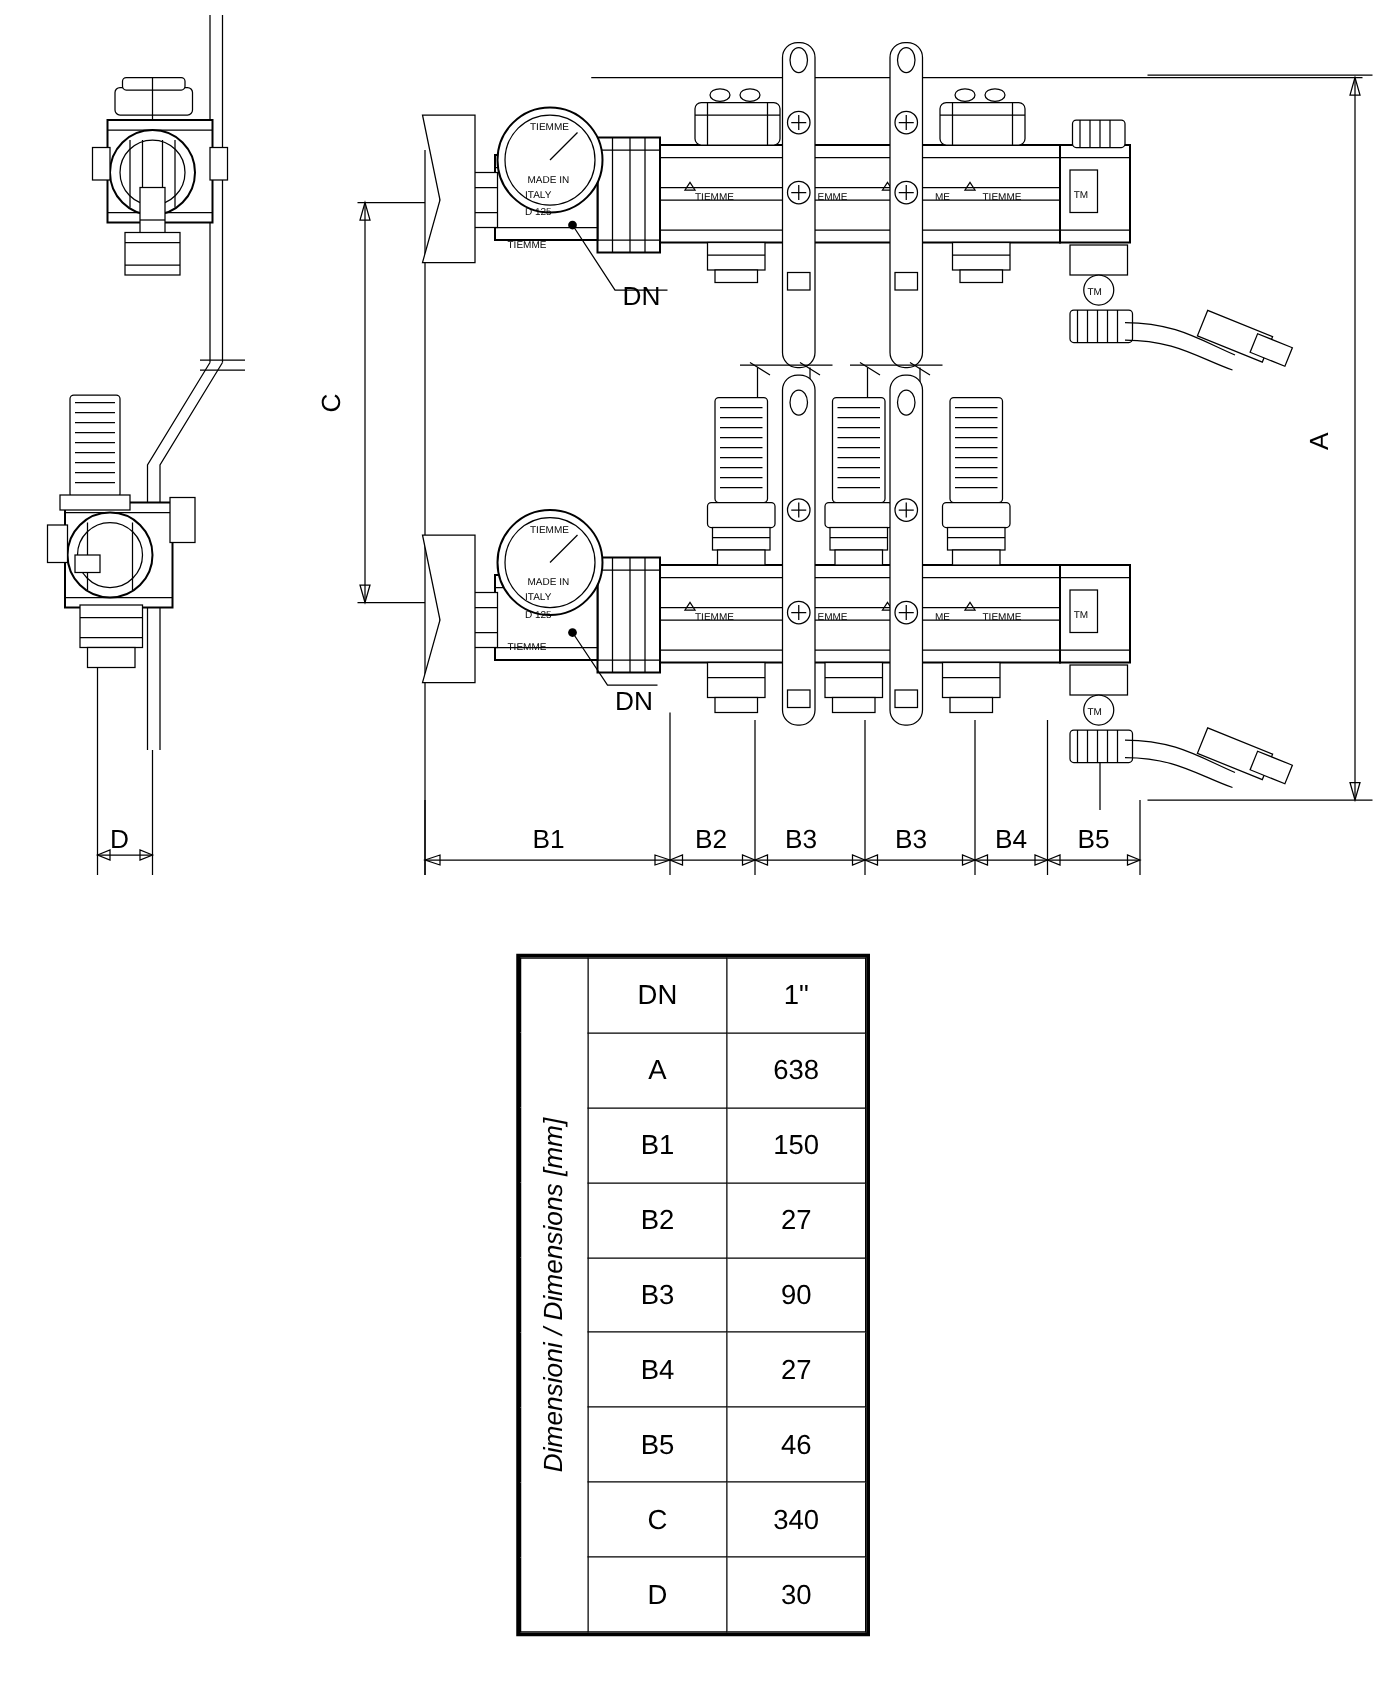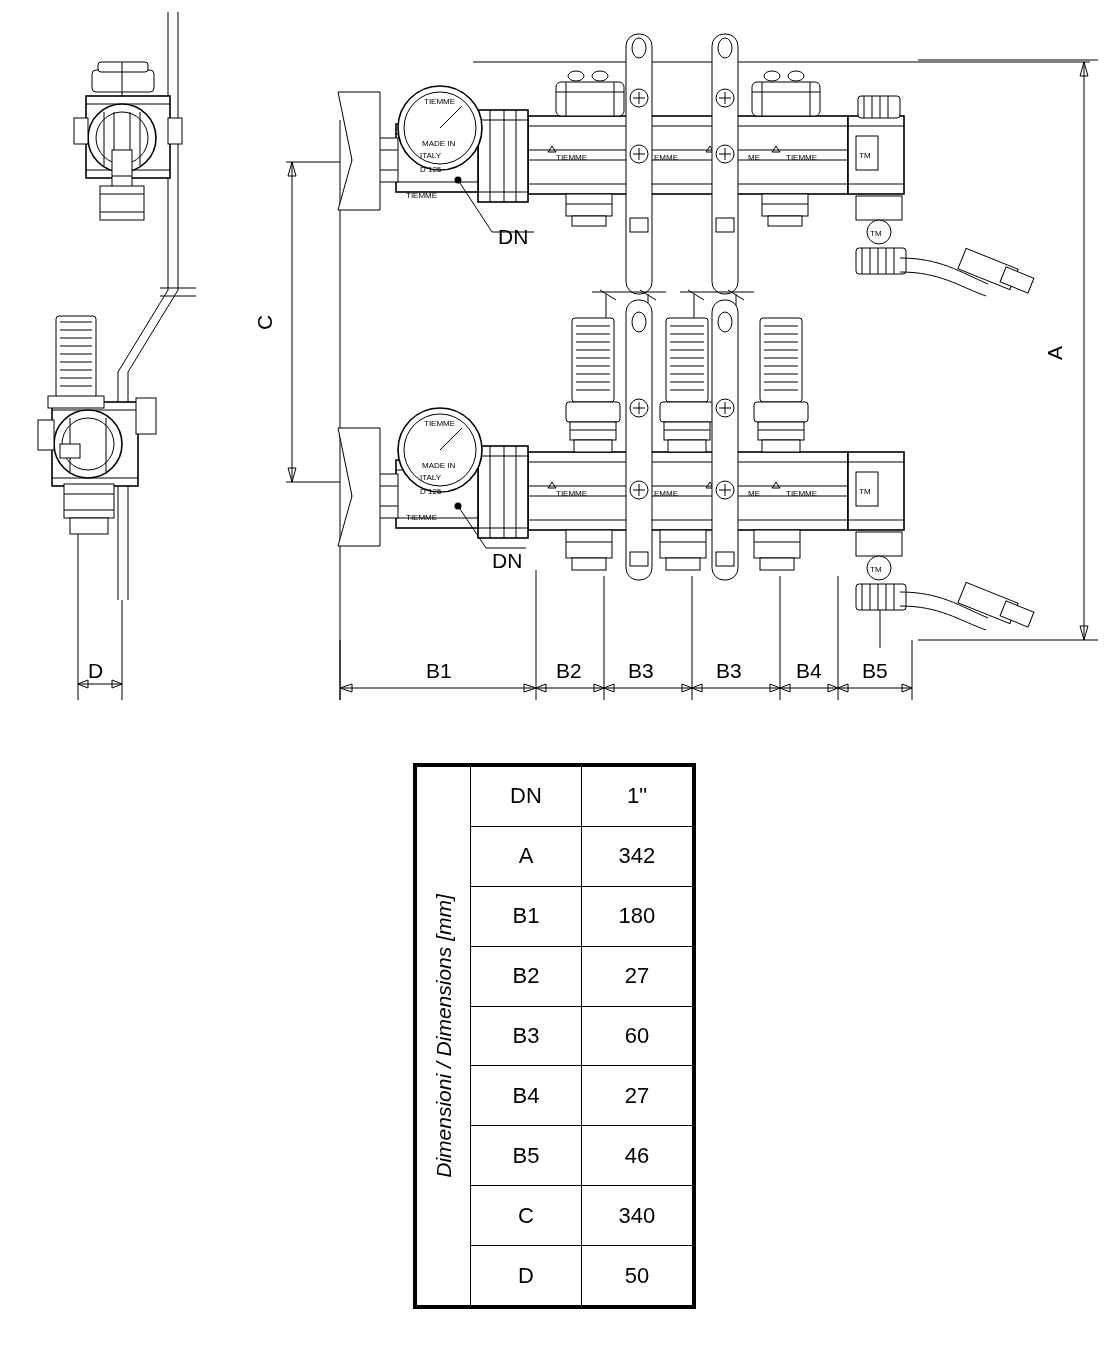--- a/index.html
+++ b/index.html
@@ -367,45 +367,45 @@
         <td class="rotcell" rowspan="9">
           <div class="rotlabel">
               <span>Dimensioni / Dimensions [mm]</span>
             </div>
         </td>
         <td class="c-key">DN</td>
         <td class="c-val">1"</td>
       </tr>
       <tr>
         <td class="c-key">A</td>
-        <td class="c-val">342</td>
+        <td class="c-val">638</td>
       </tr>
       <tr>
         <td class="c-key">B1</td>
-        <td class="c-val">180</td>
+        <td class="c-val">150</td>
       </tr>
       <tr>
         <td class="c-key">B2</td>
         <td class="c-val">27</td>
       </tr>
       <tr>
         <td class="c-key">B3</td>
-        <td class="c-val">60</td>
+        <td class="c-val">90</td>
       </tr>
       <tr>
         <td class="c-key">B4</td>
         <td class="c-val">27</td>
       </tr>
       <tr>
         <td class="c-key">B5</td>
         <td class="c-val">46</td>
       </tr>
       <tr>
         <td class="c-key">C</td>
         <td class="c-val">340</td>
       </tr>
       <tr>
         <td class="c-key">D</td>
-        <td class="c-val">50</td>
+        <td class="c-val">30</td>
       </tr>
     </tbody>
   </table>
 </div>
 
 </body></html>

